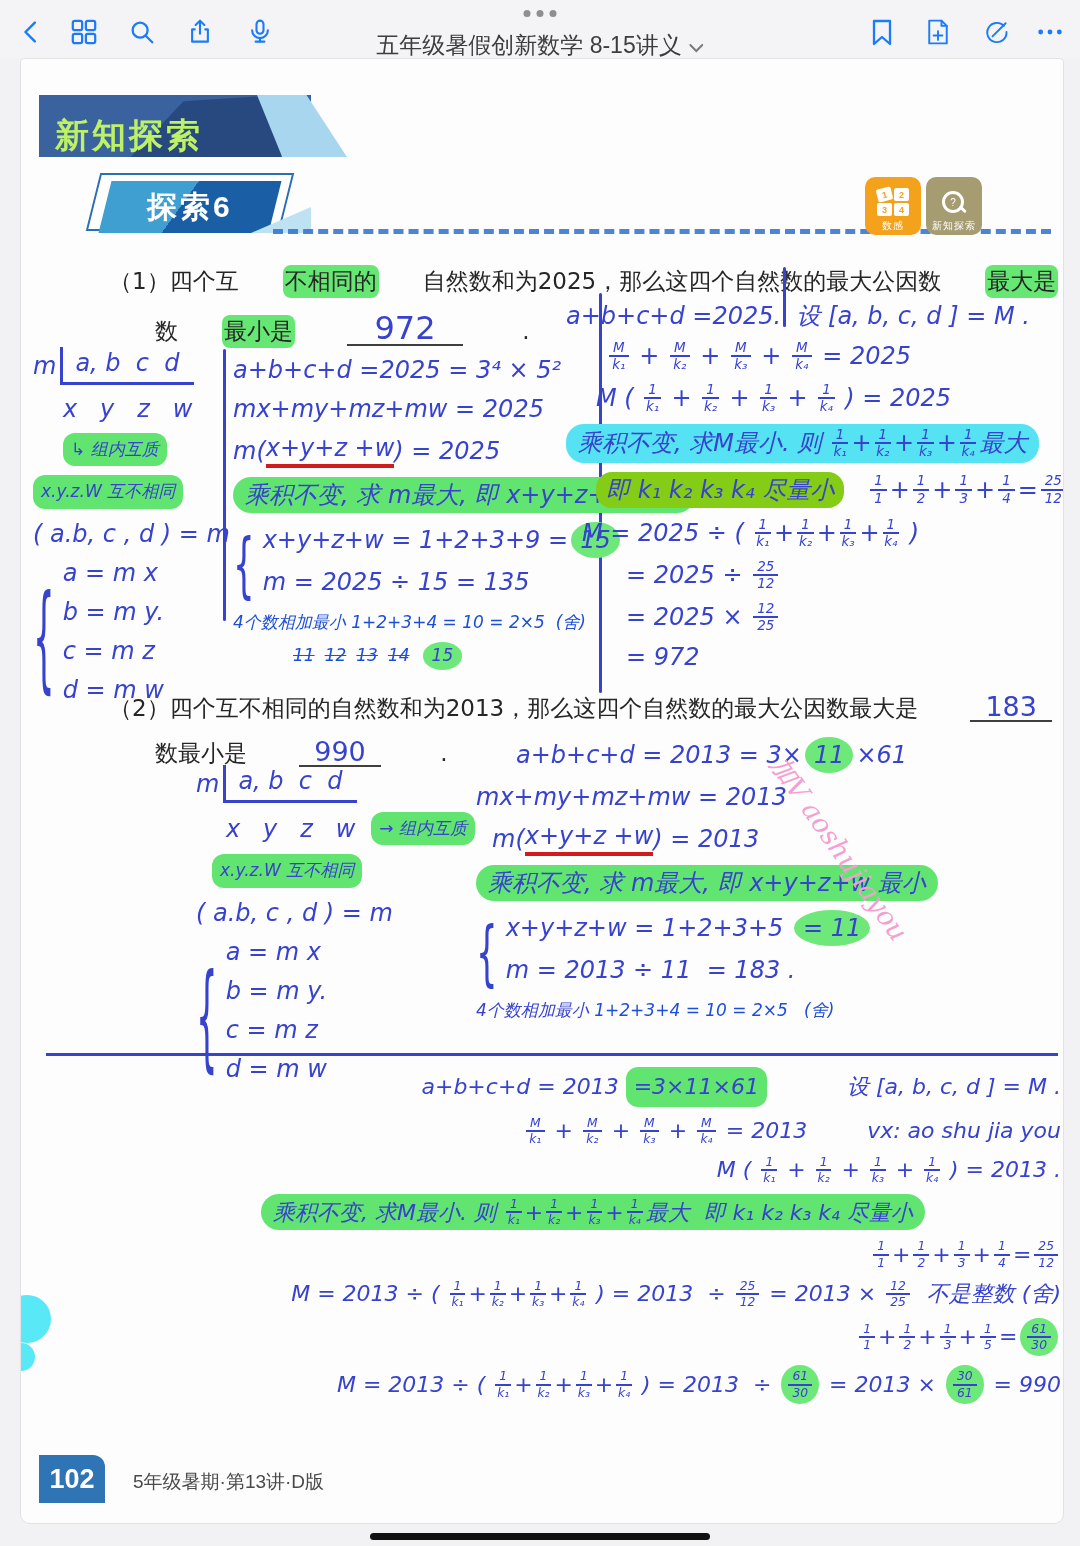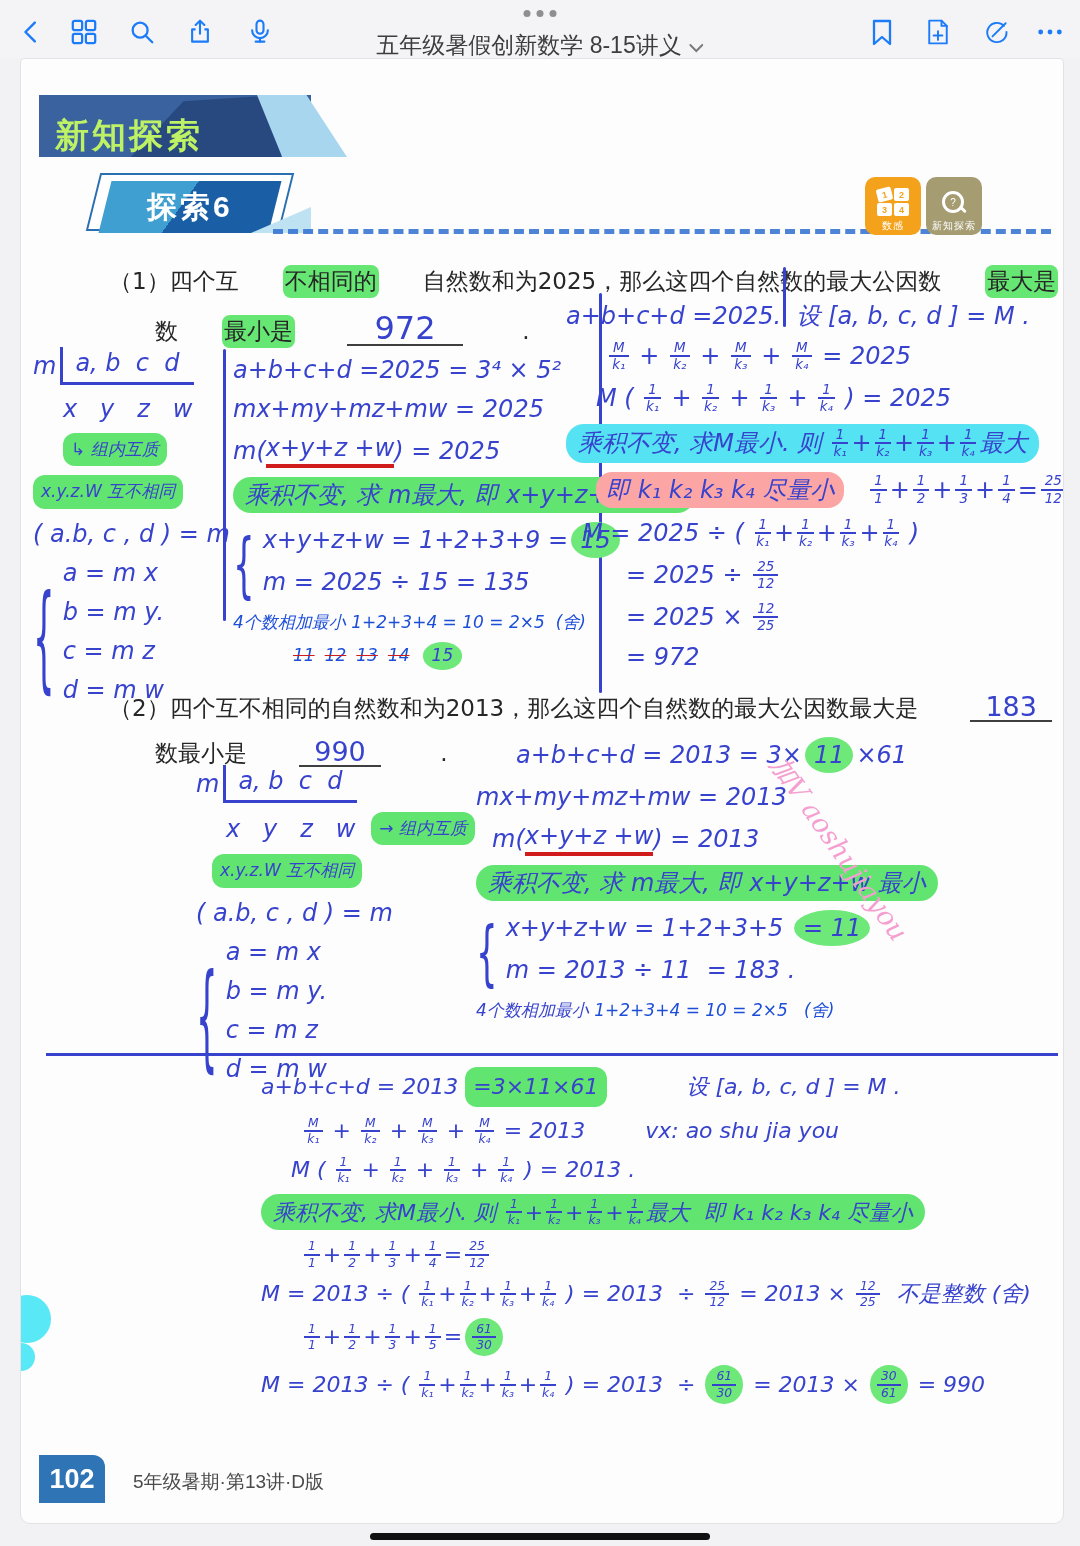--- a/index.html
+++ b/index.html
@@ -52,24 +52,24 @@
   
   .print-line{display:flex;align-items:baseline;white-space:pre;font-size:23px;color:#262626;margin-bottom:14px;gap:44px;}
   .hl-green-print{background:#66e673;border-radius:8px;padding:1px 2px;}
   .blank{display:inline-block;min-width:74px;border-bottom:2px solid #3f3f3f;text-align:center;
     color:#3742cd;font-family:"DejaVu Sans",sans-serif;font-size:27px;line-height:1;padding:0 4px;margin:0 8px;}
   .ans-lg{min-width:108px;font-size:32px;}
   
   .hw-block{position:absolute;font-family:"DejaVu Sans",sans-serif;color:#3742cd;}
   .hw-line{display:flex;align-items:center;white-space:pre;font-size:24px;margin-bottom:9px;line-height:1.25;font-style:italic;}
   .fs17 .hw-line,.fs17{font-size:17px;}
-  .fs22 .hw-line{font-size:22px;}
+  .fs22 .hw-line{font-size:22px;justify-content:flex-end;}
   .u-red{border-bottom:4px solid #d01c1c;padding-bottom:1px;}
   .hl-green{background:#62e570;border-radius:12px;padding:6px 8px;}
-  .hl-cyan{background:#fca5a5;border-radius:16px;padding:3px 10px;}
+  .hl-cyan{background:#84cc16;border-radius:16px;padding:3px 10px;}
   .bg-green{background:#62e570;border-radius:18px;padding:3px 12px;width:fit-content;}
   .bg-cyan{background:#55e2f2;border-radius:18px;padding:3px 12px;width:fit-content;}
   .circ-green{background:#6fe87a;border-radius:50%;padding:3px 9px;margin:0 3px;}
   .crossed{text-decoration:line-through;text-decoration-color:#d01c1c;margin-right:10px;}
   .red{color:#1d4ed8;}
   .frac{display:inline-flex;flex-direction:column;align-items:center;font-size:0.56em;line-height:1.15;margin:0 3px;}
   .frac .num{border-bottom:2px solid currentColor;padding:0 4px;}
   .frac.circ-green{border-radius:50%;padding:4px 7px;}
   .brace-wrap{display:flex;align-items:center;margin-bottom:6px;}
   .bigbrace{font-size:34px;margin-right:8px;transform:scaleY(3.4);transform-origin:center;font-weight:400;}

